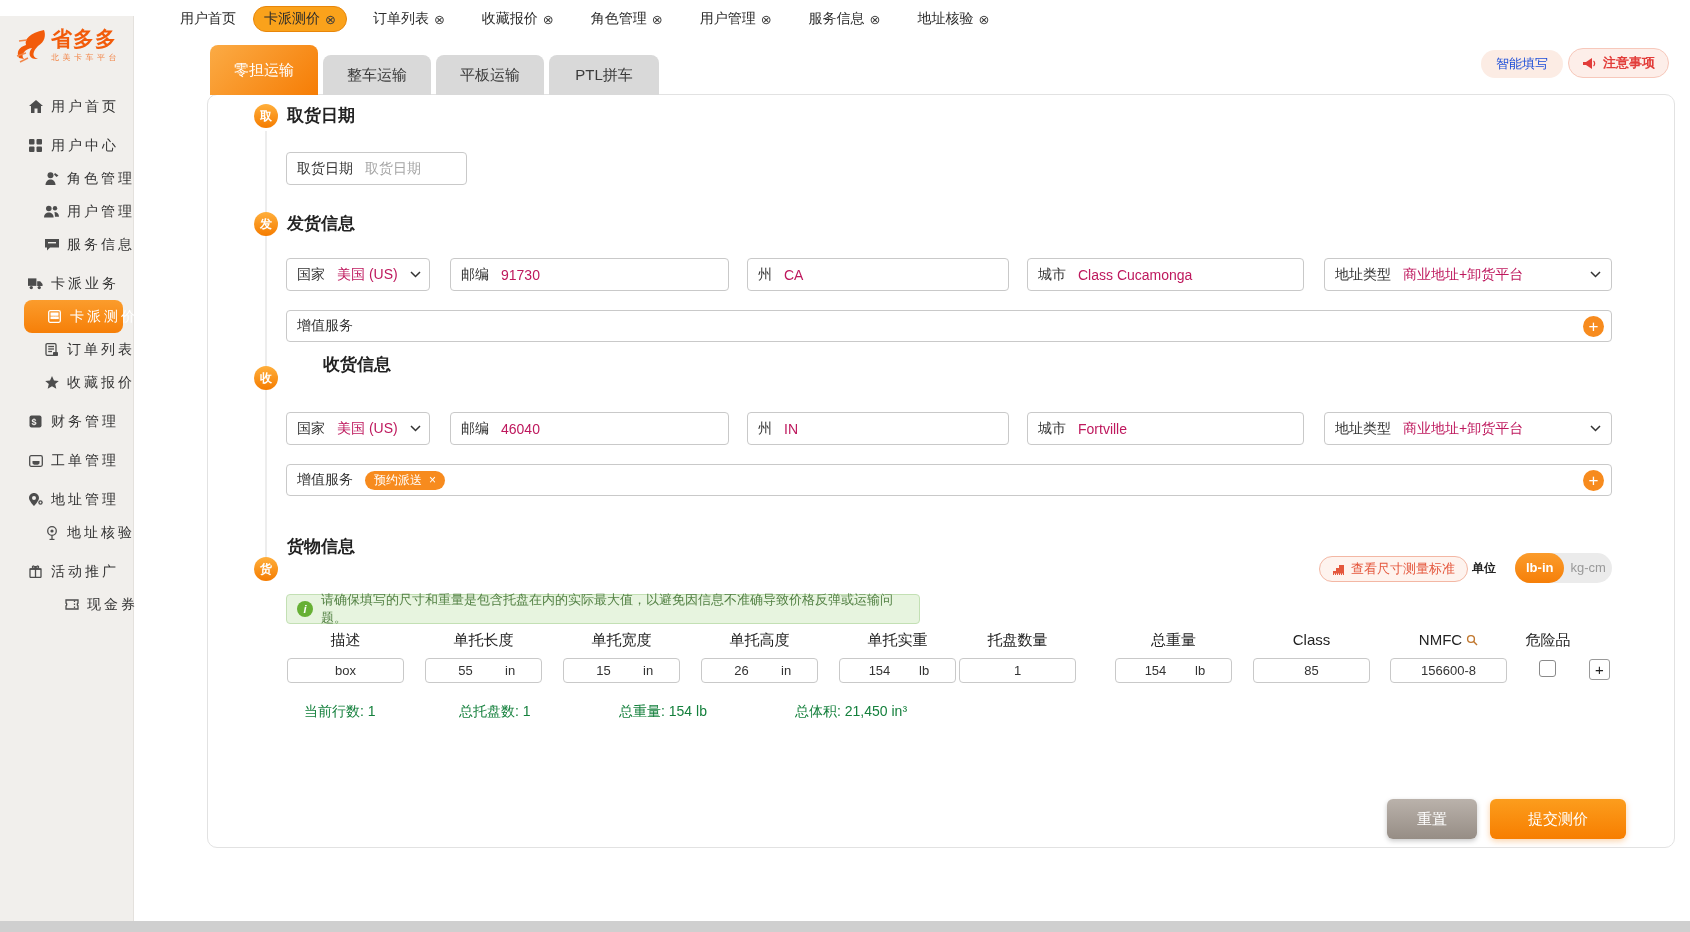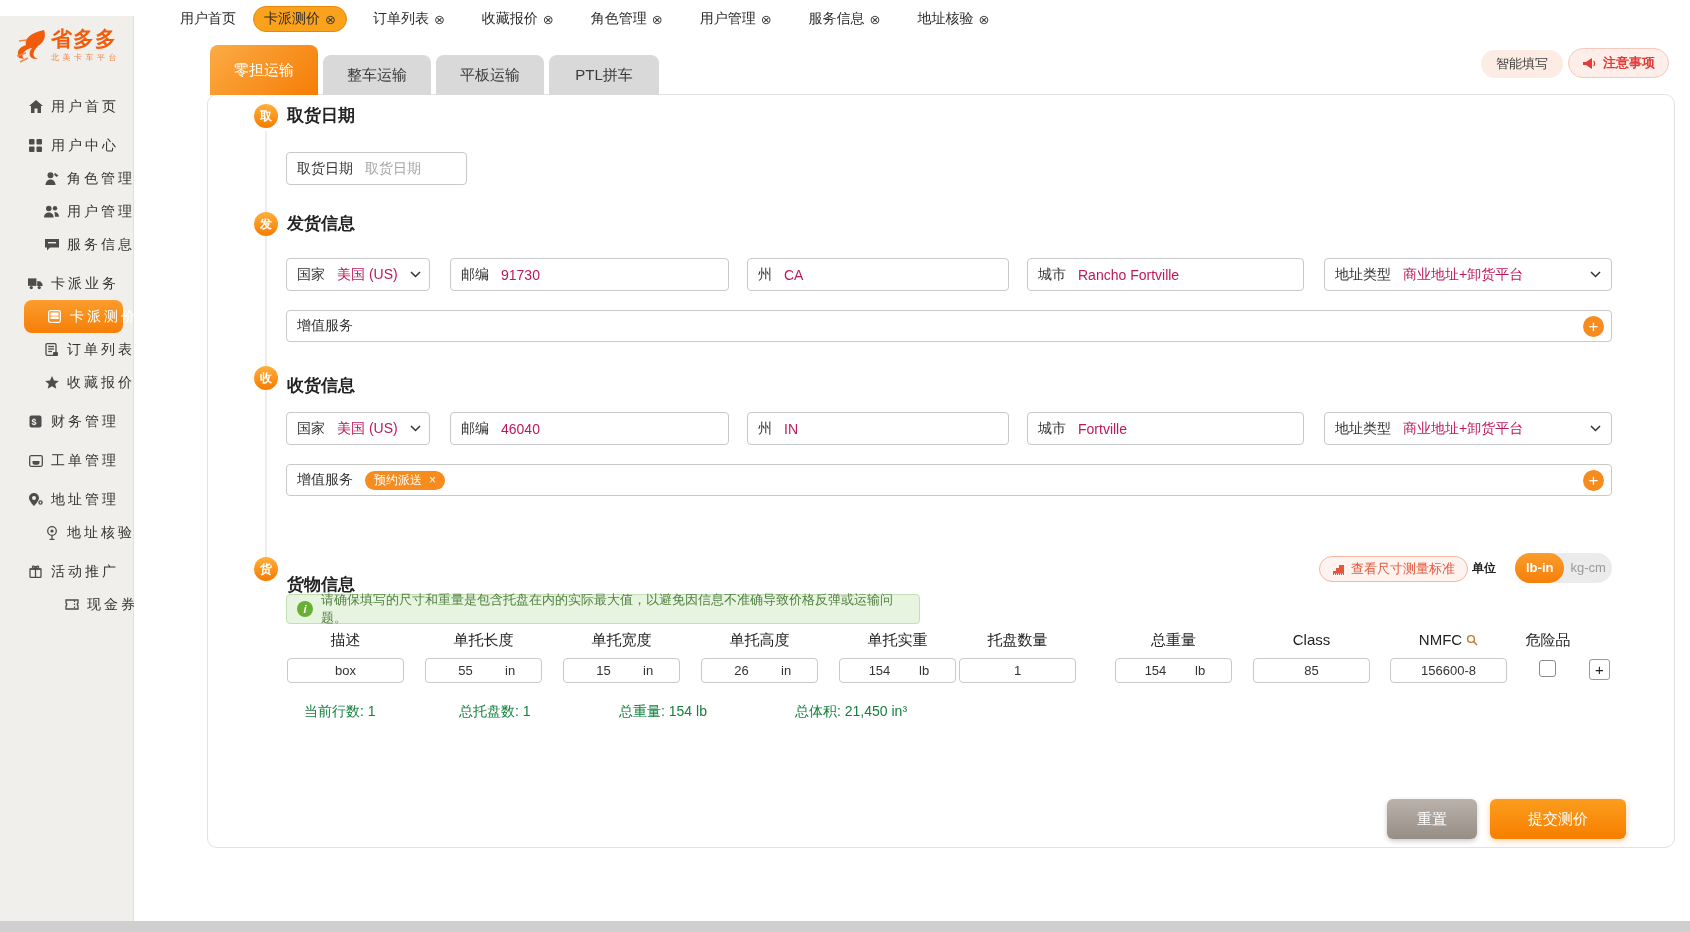--- a/index.html
+++ b/index.html
@@ -28,21 +28,21 @@
   .nav-home { cursor:pointer; padding:3px 2px; }
   .nav-tab { display:flex; align-items:center; gap:5px; padding:3px 10px; border-radius:14px; cursor:pointer; border:1px solid transparent; }
   .nav-tab.active { background:#faa21b; border-color:#e8860a; }
   .cx { font-size:13px; color:#3c3c3c; line-height:1; }
 
   
   .ptab { position:absolute; height:40px; top:55px; width:108px; background:#d9d9d9; color:#3a3a3a; border-radius:8px 8px 0 0; display:flex; align-items:center; justify-content:center; font-size:15px; cursor:pointer; z-index:4; }
   .ptab.active { top:45px; height:50px; background:linear-gradient(135deg,#fbab45,#f67d05); color:#fff; z-index:6; }
 
   
-  .btn-smart { position:absolute; left:1481px; top:50px; height:28px; padding:0 15px; background:#fcece4; color:#404040; border-radius:14px; font-size:13px; display:flex; align-items:center; cursor:pointer; z-index:5; }
+  .btn-smart { position:absolute; left:1481px; top:50px; height:28px; padding:0 15px; background:#fcece4; color:#1d4ed8; border-radius:14px; font-size:13px; display:flex; align-items:center; cursor:pointer; z-index:5; }
   .btn-notice { position:absolute; left:1568px; top:48px; height:30px; padding:0 13px; background:#fdeee9; border:1px solid #f7c8bb; color:#e23c39; border-radius:15px; font-size:13px; font-weight:bold; display:flex; align-items:center; gap:6px; cursor:pointer; z-index:5; }
 
   
   .panel { position:absolute; left:207px; top:94px; width:1468px; height:754px; background:#fff; border:1px solid #e2e2e2; border-radius:10px; z-index:3; }
   .timeline { position:absolute; left:57px; top:36px; width:2px; height:432px; background:#ededed; }
   .badge { position:absolute; left:46px; width:24px; height:24px; border-radius:50%; background:linear-gradient(#ffaf3c,#f57c00); color:#fff; font-size:12px; font-weight:bold; display:flex; align-items:center; justify-content:center; z-index:2; }
   .sec-title { position:absolute; left:79px; font-size:17px; font-weight:bold; color:#222; line-height:24px; }
 
   .field { position:absolute; height:33px; border:1px solid #c9c9c9; border-radius:4px; background:#fff; display:flex; align-items:center; padding:0 10px; gap:12px; font-size:14px; cursor:pointer; }
   .f-label { color:#333; white-space:nowrap; }
@@ -321,36 +321,36 @@
   <div class="field" style="left:242px;top:163px;width:279px;">
     <span class="f-label">邮编</span>
     <span class="f-value">91730</span>
   </div>
   <div class="field" style="left:539px;top:163px;width:262px;">
     <span class="f-label">州</span>
     <span class="f-value">CA</span>
   </div>
   <div class="field" style="left:819px;top:163px;width:277px;">
     <span class="f-label">城市</span>
-    <span class="f-value">Rancho Fortville</span>
+    <span class="f-value">Class Cucamonga</span>
   </div>
   <div class="field" style="left:1116px;top:163px;width:288px;">
     <span class="f-label">地址类型</span>
     <span class="f-value">商业地址+卸货平台</span>
     <svg class="chev" width="11" height="7" viewBox="0 0 11 7">
         <path d="M1 1 L5.5 5.5 L10 1" stroke="#333" stroke-width="1.5" fill="none"></path>
       </svg>
   </div>
   <div class="vas-row" style="top:215px;">
     <span>增值服务</span>
     <span class="vas-plus">+</span>
   </div>
 
   <div class="badge" style="top:271px;">收</div>
-  <div class="sec-title" style="top:279px;">收货信息</div>
+  <div class="sec-title" style="top:258px;margin-left:36px;">收货信息</div>
   <div class="field" style="left:78px;top:317px;width:144px;">
     <span class="f-label">国家</span>
     <span class="f-value">美国 (US)</span>
     <svg class="chev" width="11" height="7" viewBox="0 0 11 7">
         <path d="M1 1 L5.5 5.5 L10 1" stroke="#333" stroke-width="1.5" fill="none"></path>
       </svg>
   </div>
   <div class="field" style="left:242px;top:317px;width:279px;">
     <span class="f-label">邮编</span>
     <span class="f-value">46040</span>
@@ -373,21 +373,21 @@
   <div class="vas-row" style="top:369px;">
     <span>增值服务</span>
     <span class="tag">
       <span>预约派送</span>
       <span class="tclose">×</span>
     </span>
     <span class="vas-plus">+</span>
   </div>
 
   <div class="badge" style="top:462px;">货</div>
-  <div class="sec-title" style="top:440px;margin-top:38px;">货物信息</div>
+  <div class="sec-title" style="top:440px;">货物信息</div>
 
   <div class="measure-btn">
     <svg width="13" height="13" viewBox="0 0 13 13">
         <path d="M1 12 V8 H4 V5 H7 V2 H12 V12 Z" fill="#e4573d"></path>
         <path d="M2.5 12 V10.5 M4.5 12 V10.5 M6.5 12 V10.5 M8.5 12 V10.5 M10.5 12 V10.5" stroke="#fff" stroke-width="0.9"></path>
       </svg>
     <span>查看尺寸测量标准</span>
   </div>
   <div class="unit-label">单位</div>
   <div class="toggle">

